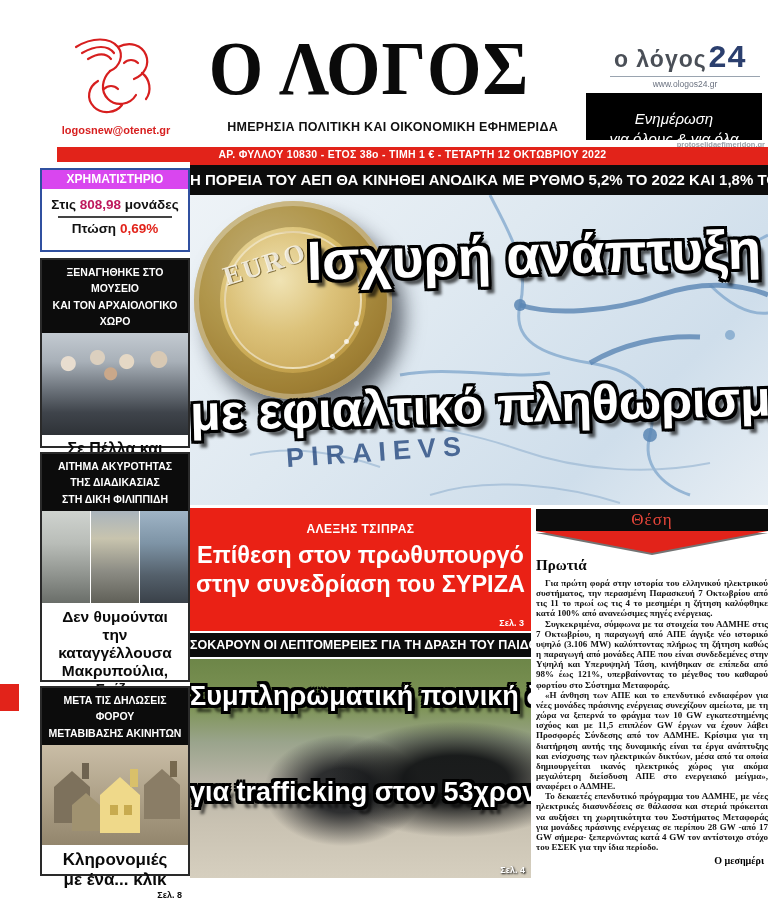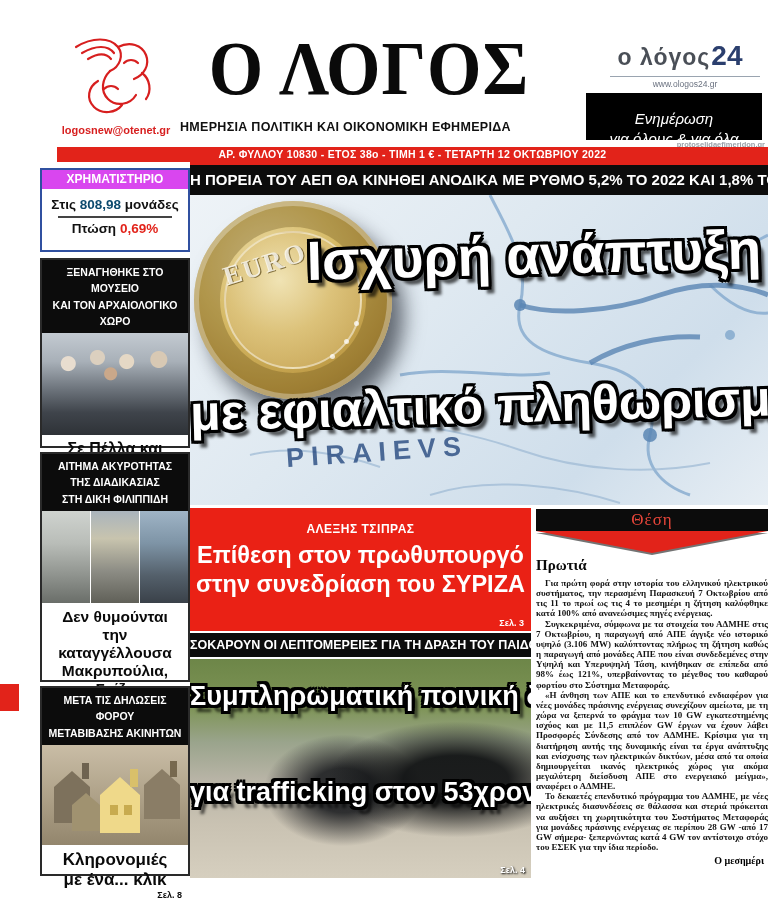--- a/index.html
+++ b/index.html
@@ -7,26 +7,26 @@
   body { font-family:"Liberation Sans", sans-serif; }
   .page { position:relative; width:768px; height:909px; background:#fff; overflow:hidden; }
 
   
   .logo-art { position:absolute; left:58px; top:33px; width:118px; height:88px; }
   .logo-email { position:absolute; left:36px; top:124px; width:160px; text-align:center;
     color:#d71f1f; font-weight:bold; font-size:11px; }
   .masthead-title { position:absolute; left:188px; top:26px; width:362px; text-align:center;
     font-family:"Liberation Serif", serif; font-weight:bold; font-size:70px; color:#0a0a0a;
     letter-spacing:1px; transform:scaleY(1.08); transform-origin:top; white-space:nowrap; }
-  .masthead-sub { position:absolute; left:180px; top:120px; width:378px; text-align:left;
+  .masthead-sub { position:absolute; left:180px; top:120px; width:378px; text-align:right;
     font-weight:bold; font-size:12.5px; color:#111; letter-spacing:0.3px; white-space:nowrap; }
 
   .site-logo { position:absolute; left:600px; top:40px; width:160px; text-align:center; }
   .site-logo .name { font-size:23px; color:#4a4f57; font-weight:bold; letter-spacing:1px; }
-  .site-logo .num { font-size:28px; color:#2b3f6e; font-weight:bold; margin-left:1px; }
+  .site-logo .num { font-size:32px; color:#2b3f6e; font-weight:bold; margin-left:1px;font-family:Liberation Mono, monospace; }
   .site-url { position:absolute; left:610px; top:76px; width:150px; text-align:center;
     font-size:8.5px; color:#6b7280; border-top:1px solid #9aa4b0; padding-top:2px; }
   .tagline-box { position:absolute; left:586px; top:93px; width:176px; height:47px; background:#000;
     color:#fff; font-style:italic; font-size:15px; text-align:center; line-height:1.35; padding-top:16px;
     font-family:"Liberation Sans", sans-serif; }
   .watermark { position:absolute; left:560px; top:140px; width:205px; text-align:right;
     font-size:7.5px; font-weight:bold; color:#9aa0a8; }
 
   .issue-bar { position:absolute; left:57px; top:147px; width:711px; height:15px; background:#e2231a;
     color:#fff; font-weight:bold; font-size:10.5px; text-align:center; line-height:15px; letter-spacing:0.3px; }
@@ -35,21 +35,21 @@
   .top-strip { position:absolute; left:190px; top:162px; width:578px; height:33px; background:#0c0c0c;
     border-top:3px solid #e2231a; color:#fff; font-weight:bold; font-size:15px; text-align:center;
     line-height:29px; white-space:nowrap; }
 
   
   .stock-box { position:absolute; left:40px; top:168px; width:150px; height:84px;
     border:2px solid #3050a0; background:#fff; }
   .stock-head { background:#d946ef; color:#fff; font-weight:bold; font-size:12px; text-align:center;
     height:19px; line-height:19px; }
   .stock-line1 { text-align:center; font-weight:bold; font-size:13.5px; color:#111; margin-top:8px; }
-  .stock-line1 .pts { color:#0c4a6e; }
+  .stock-line1 .pts { color:#be185d; }
   .stock-div { width:78%; margin:4px auto 3px auto; border-top:2px solid #444; }
   .stock-line2 { text-align:center; font-weight:bold; font-size:13.5px; color:#111; }
   .stock-line2 .chg { color:#e2231a; }
 
   .side-item { position:absolute; left:40px; width:150px; border:2px solid #2a2a2a; background:#fff; }
   .side-head { background:#0c0c0c; color:#fff; font-weight:bold; font-size:10.5px; text-align:center;
     line-height:1.55; padding:4px 2px; white-space:pre-line; }
   .side-photo { width:100%; position:relative; overflow:hidden; }
   .side-title { text-align:center; font-weight:bold; color:#0a0a0a; padding:5px 3px 1px 3px; line-height:1.16; white-space:pre-line; }
   .side-page { text-align:right; font-weight:bold; font-size:9px; color:#0a0a0a; padding:0 6px 3px 0; }

